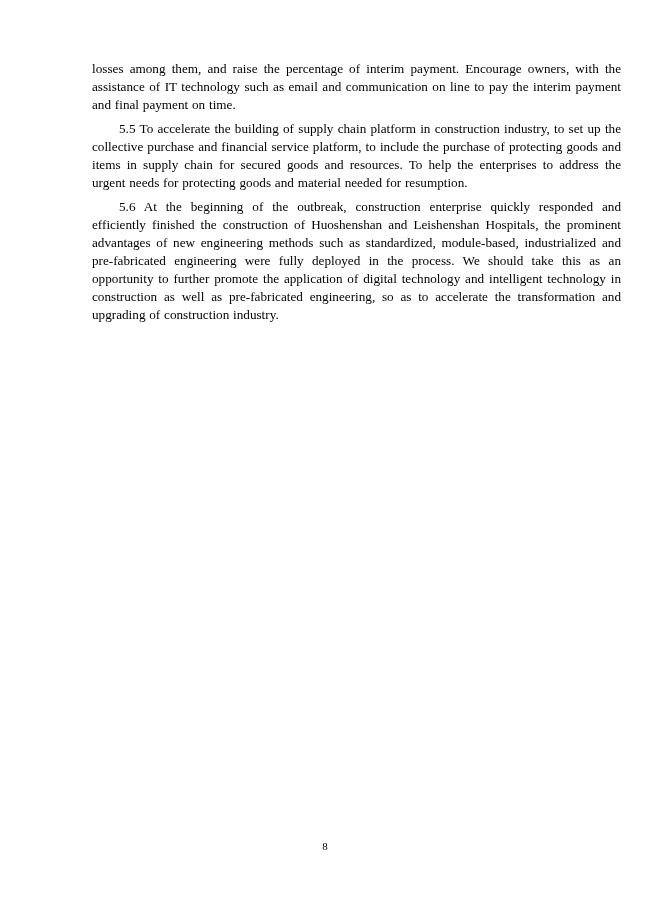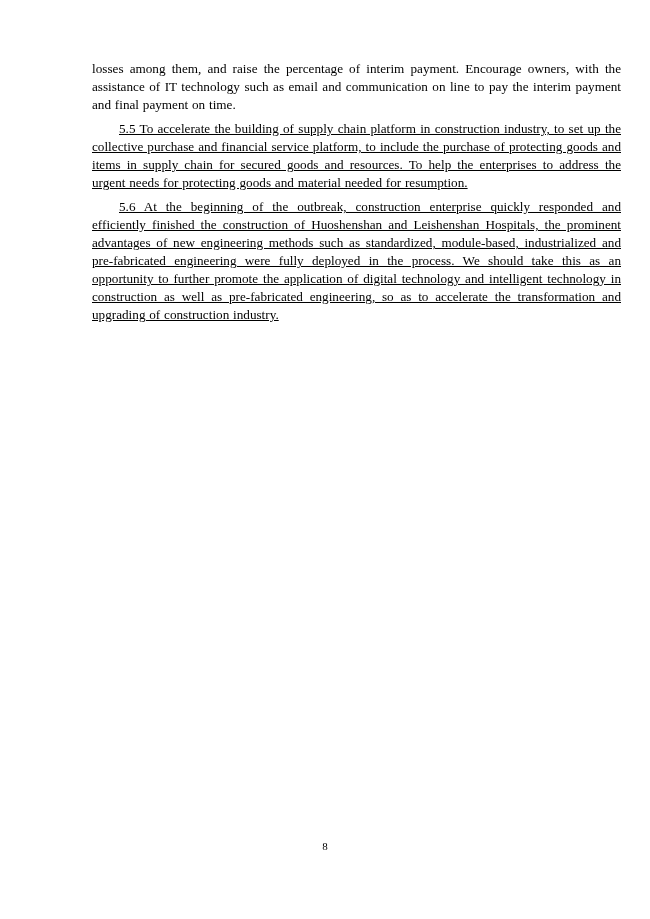--- a/index.html
+++ b/index.html
@@ -26,21 +26,20 @@
   .para {
     font-size: 13.2px;
     line-height: 18px;
     color: #000000;
     text-align: justify;
     margin-bottom: 6px;
     word-spacing: 0.5px;
   }
   .para.indented {
     text-indent: 27px;
-    text-decoration: underline;
   }
   .footer {
     position: absolute;
     left: 0;
     top: 836px;
     width: 650px;
     text-align: center;
   }
   .page-number {
     font-size: 11px;

